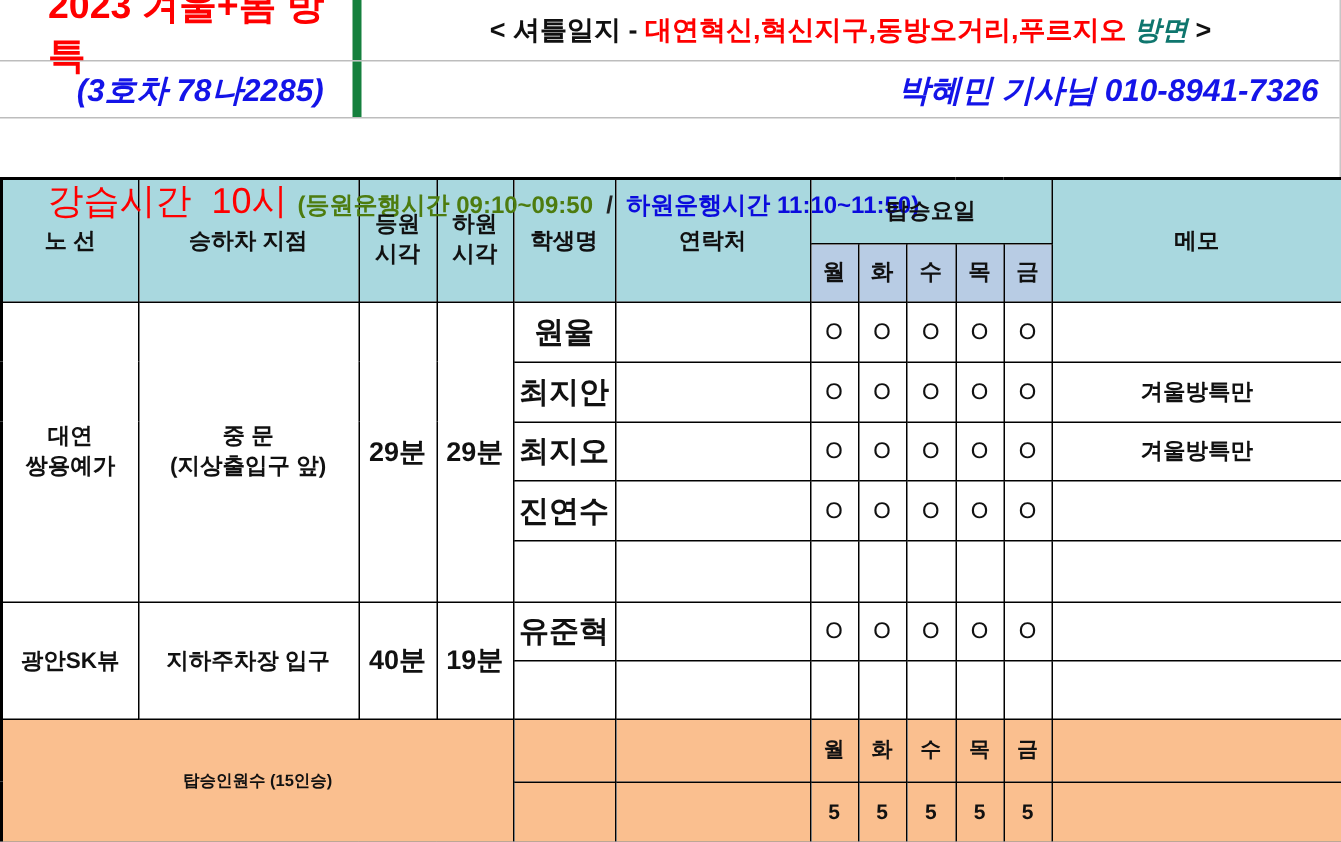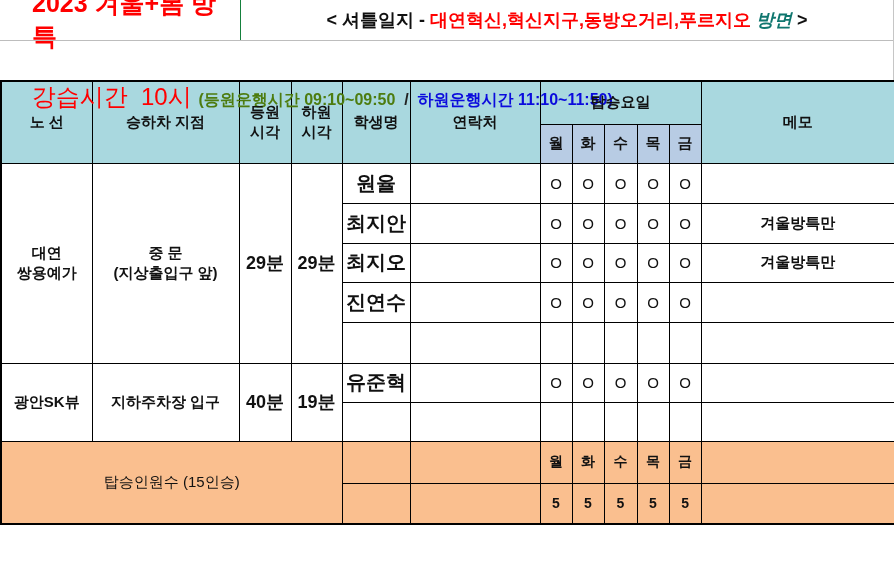--- a/index.html
+++ b/index.html
@@ -2,21 +2,21 @@
 <html><head>
 <meta charset="utf-8">
 <style>
   html,body{margin:0;padding:0;background:#fff;}
   body{width:894px;height:561px;overflow:hidden;font-family:"Liberation Sans","DejaVu Sans",sans-serif;}
   .sheet{width:894px;height:561px;position:relative;background:#fff;}
 
   
   .top{width:894px;border-right:1px solid #c6c6c6;box-sizing:border-box;}
   .trow{display:flex;border-bottom:1px solid #bdbdbd;box-sizing:border-box;}
-  .tl{width:241px;border-right:1px solid #15803d;box-sizing:border-box;display:flex;align-items:center;justify-content:center;padding-left:32px;}
+  .tl{width:241px;border-right:6px solid #15803d;box-sizing:border-box;display:flex;align-items:center;justify-content:center;padding-left:32px;}
   .trr{flex:1;display:flex;align-items:center;justify-content:center;}
   .trr.right{justify-content:flex-end;padding-right:14px;}
   .season{color:#ff0000;font-weight:bold;font-size:25px;letter-spacing:0px;}
   .logttl{font-weight:bold;font-size:18px;white-space:pre;}
   .blk{color:#111;}
   .red{color:#ff0000;}
   .org{color:#0f766e;font-style:italic;}
   .blue{color:#1414e8;}
   .it{font-style:italic;}
   .busno{font-size:21px;font-weight:bold;}
@@ -35,36 +35,44 @@
   .thday{background:#b8cce4;font-weight:bold;font-size:15px;}
   .prewrap{white-space:pre-line;line-height:1.35;margin-left:20px;}
   .routec{font-weight:bold;font-size:15px;}
   .stopc{font-weight:bold;font-size:15px;}
   .minr{color:#ff0000;font-weight:bold;font-size:18px;}
   .minb{color:#0b0bdd;font-weight:bold;font-size:18px;}
   .namec{font-weight:600;font-size:20px;}
   .oc{font-size:15px;font-weight:400;color:#111;}
   .memoc{text-align:left;padding-left:5px;color:#ff0000;font-weight:bold;font-size:15px;}
   tr.orange td{background:#fabf8f;}
-  .sumlabel{font-weight:normal;font-size:15px;}
+  .sumlabel{font-weight:bold;font-size:11px;}
   .sumday{font-weight:bold;font-size:14px;}
   .sumcnt{font-weight:bold;font-size:14px;}
 </style>
 </head>
 <body>
 
 <div class="sheet">
 
   <div class="top">
     <div class="trow" style="height:41px">
       <div class="tl">
         <span class="season">2023 겨울+봄 방특</span>
       </div>
       <div class="trr logttl">
         <span class="blk">&lt; 셔틀일지 - </span><span class="red">대연혁신,혁신지구,동방오거리,푸르지오</span><span class="org"> 방면</span><span class="blk"> &gt;</span>
+      </div>
+    </div>
+    <div class="trow" style="height:38px">
+      <div class="tl">
+        <span class="blue it busno">(3호차 78나2285)</span>
+      </div>
+      <div class="trr right">
+        <span class="blue it driver">박혜민 기사님  010-8941-7326</span>
       </div>
     </div>
     <div class="lessonrow">
       <span class="lesson-big">강습시간  10시 </span><span class="lesson-go">(등원운행시간 09:10~09:50</span><span class="lesson-sep">  /  </span><span class="lesson-ret">하원운행시간 11:10~11:50)</span>
     </div>
   </div>
 
   <table class="tbl">
     <colgroup>
       <col style="width:91px">

